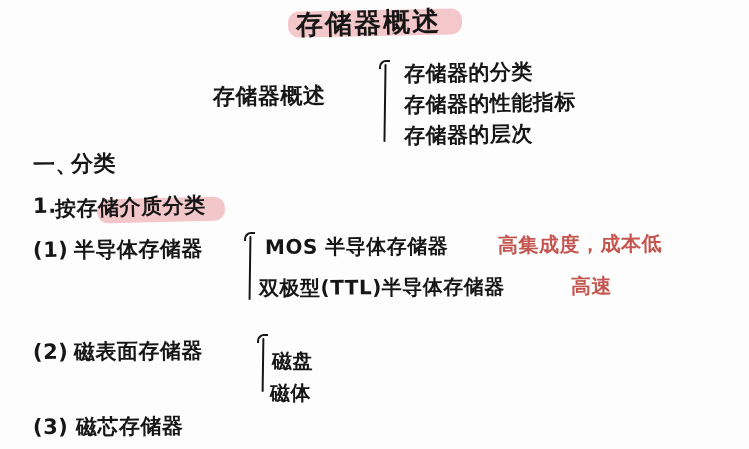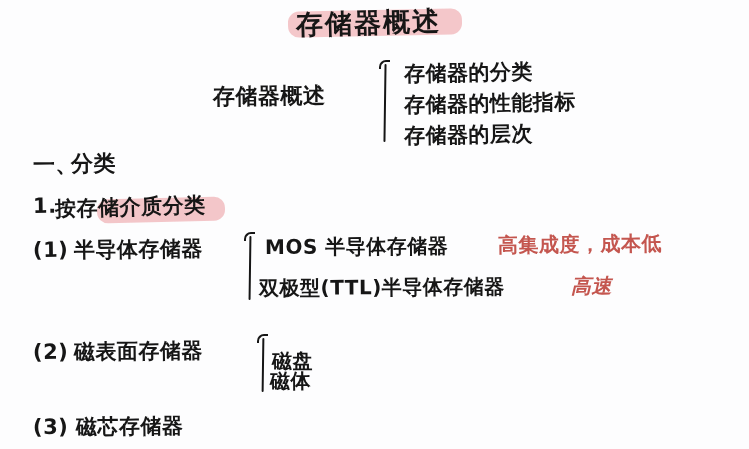--- a/index.html
+++ b/index.html
@@ -120,29 +120,29 @@
 
   <div class="brace" style="left:243px; top:232px; width:14px; height:72px;">
     <span class="hook-top"></span>
     <span class="stem"></span>
   </div>
 
   <div class="hw branch tilt4" style="left:265px; top:234px;">MOS 半导体存储器</div>
   <div class="hw annot red tilt2" style="left:498px; top:232px;">高集成度，成本低</div>
 
   <div class="hw branch tilt4" style="left:259px; top:275px;">双极型(TTL)半导体存储器</div>
-  <div class="hw annot red tilt2" style="left:571px; top:273px;font-style:italic;">高速</div>
+  <div class="hw annot red tilt2" style="left:571px; top:273px;">高速</div>
 
   <div class="hw item tilt2" style="left:33px; top:340px;">(2)</div>
   <div class="hw item tilt2" style="left:74px; top:338px;">磁表面存储器</div>
 
   <div class="brace" style="left:256px; top:334px; width:14px; height:62px;">
     <span class="hook-top"></span>
     <span class="stem"></span>
   </div>
 
   <div class="hw branch tilt4" style="left:272px; top:348px;">磁盘</div>
-  <div class="hw branch tilt4" style="left:270px; top:368px;">磁体</div>
+  <div class="hw branch tilt4" style="left:270px; top:380px;">磁体</div>
 
   <div class="hw item tilt2" style="left:33px; top:415px;">(3)</div>
   <div class="hw item tilt2" style="left:76px; top:413px;">磁芯存储器</div>
 
 </div>
 
 </body></html>

